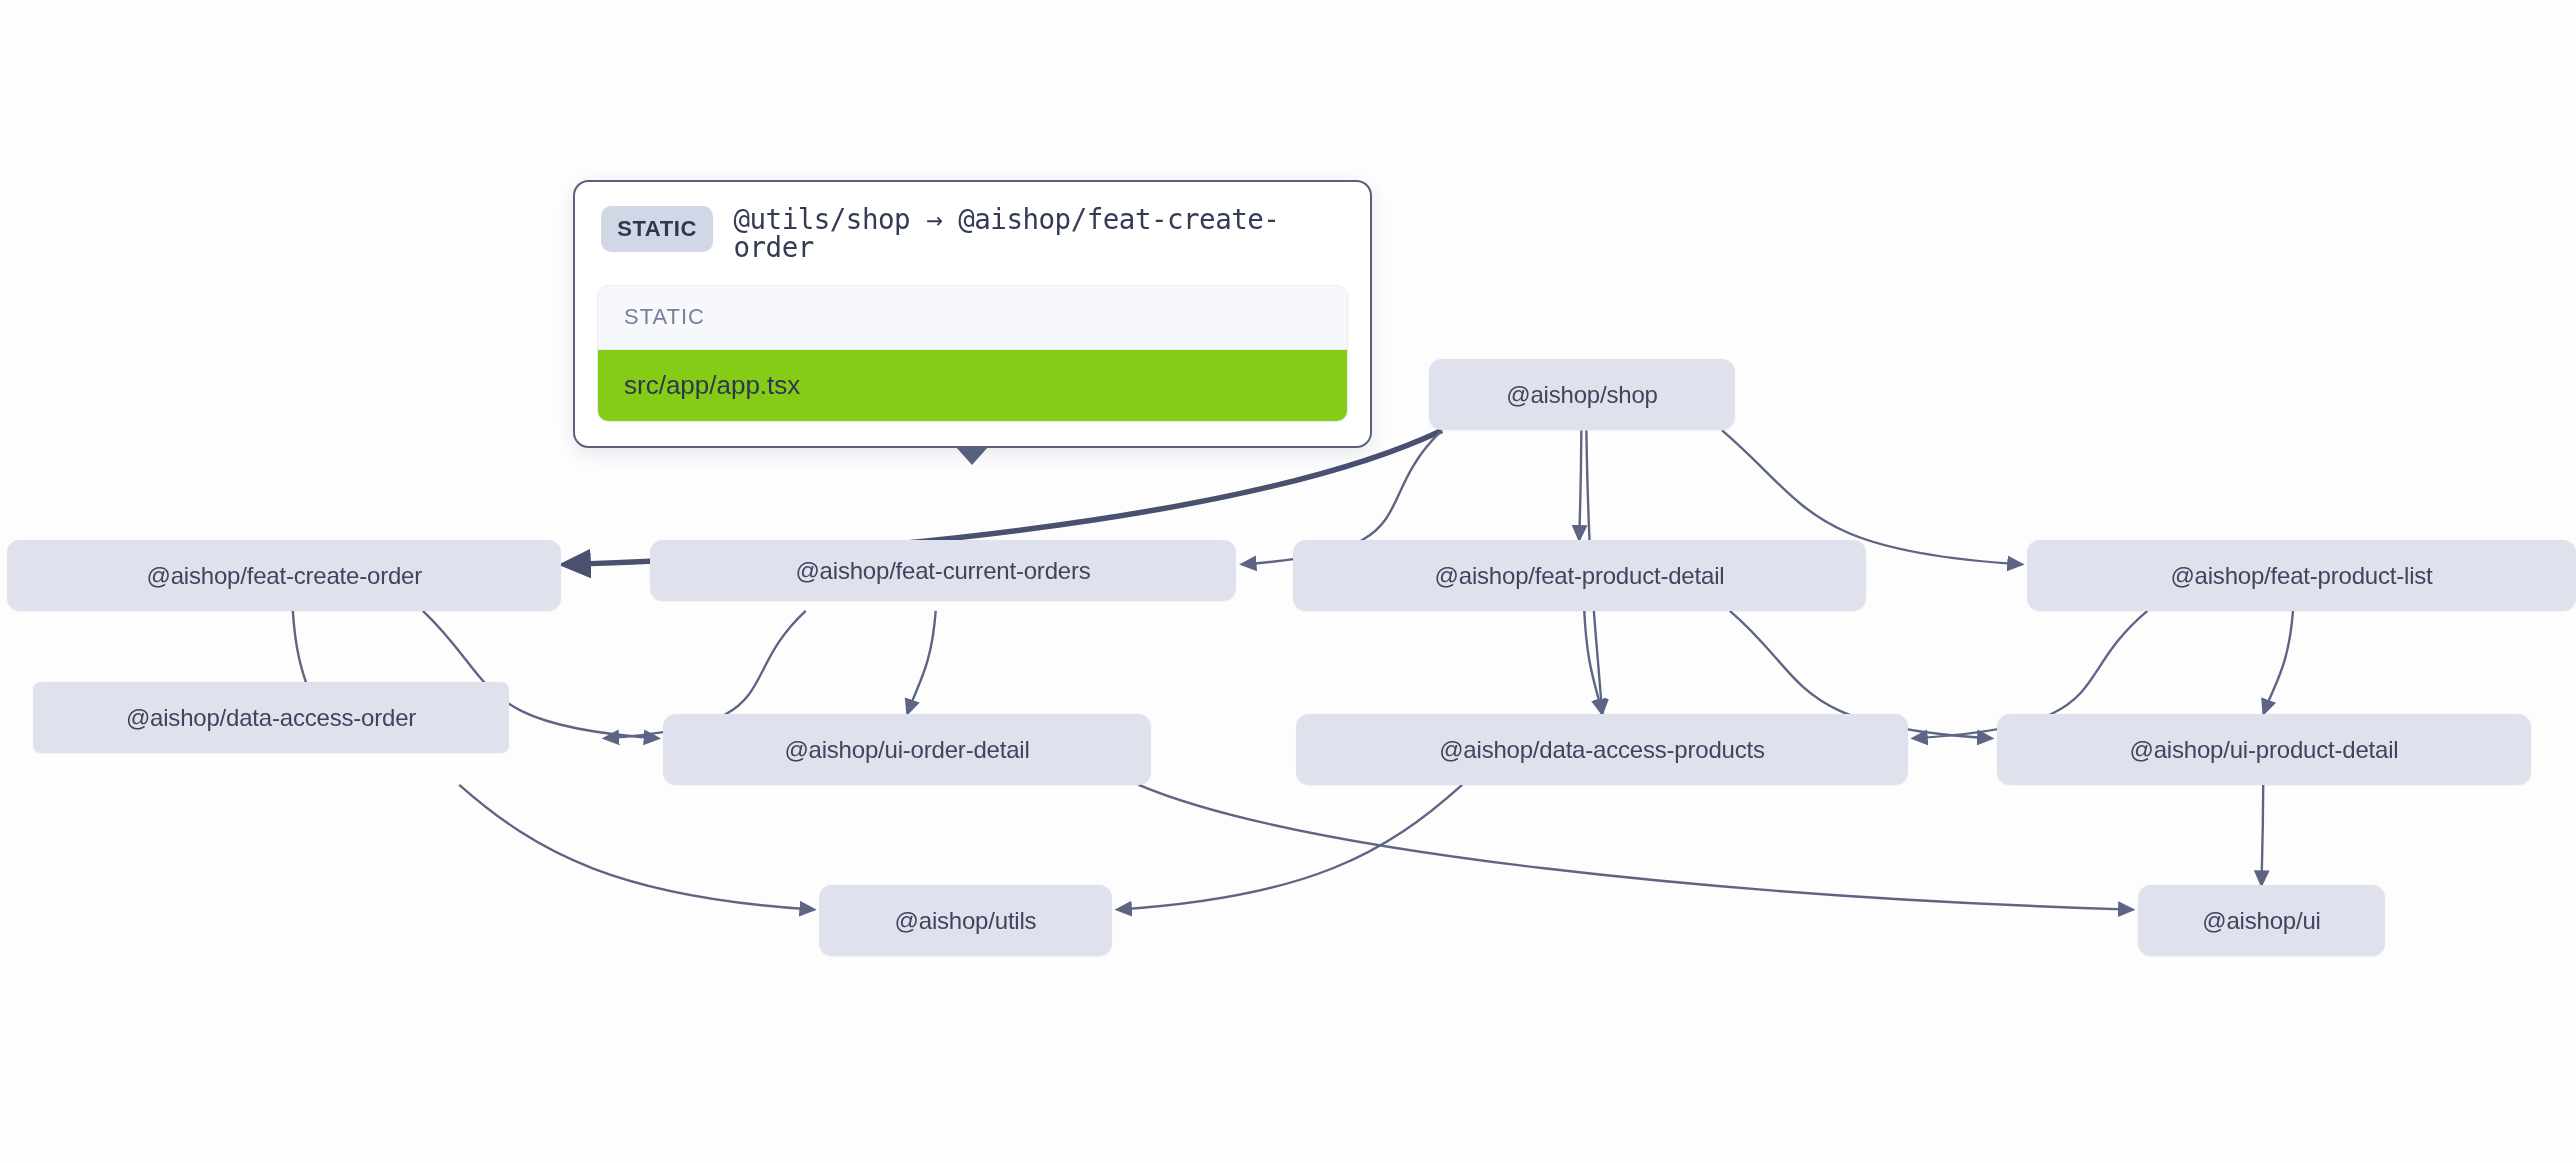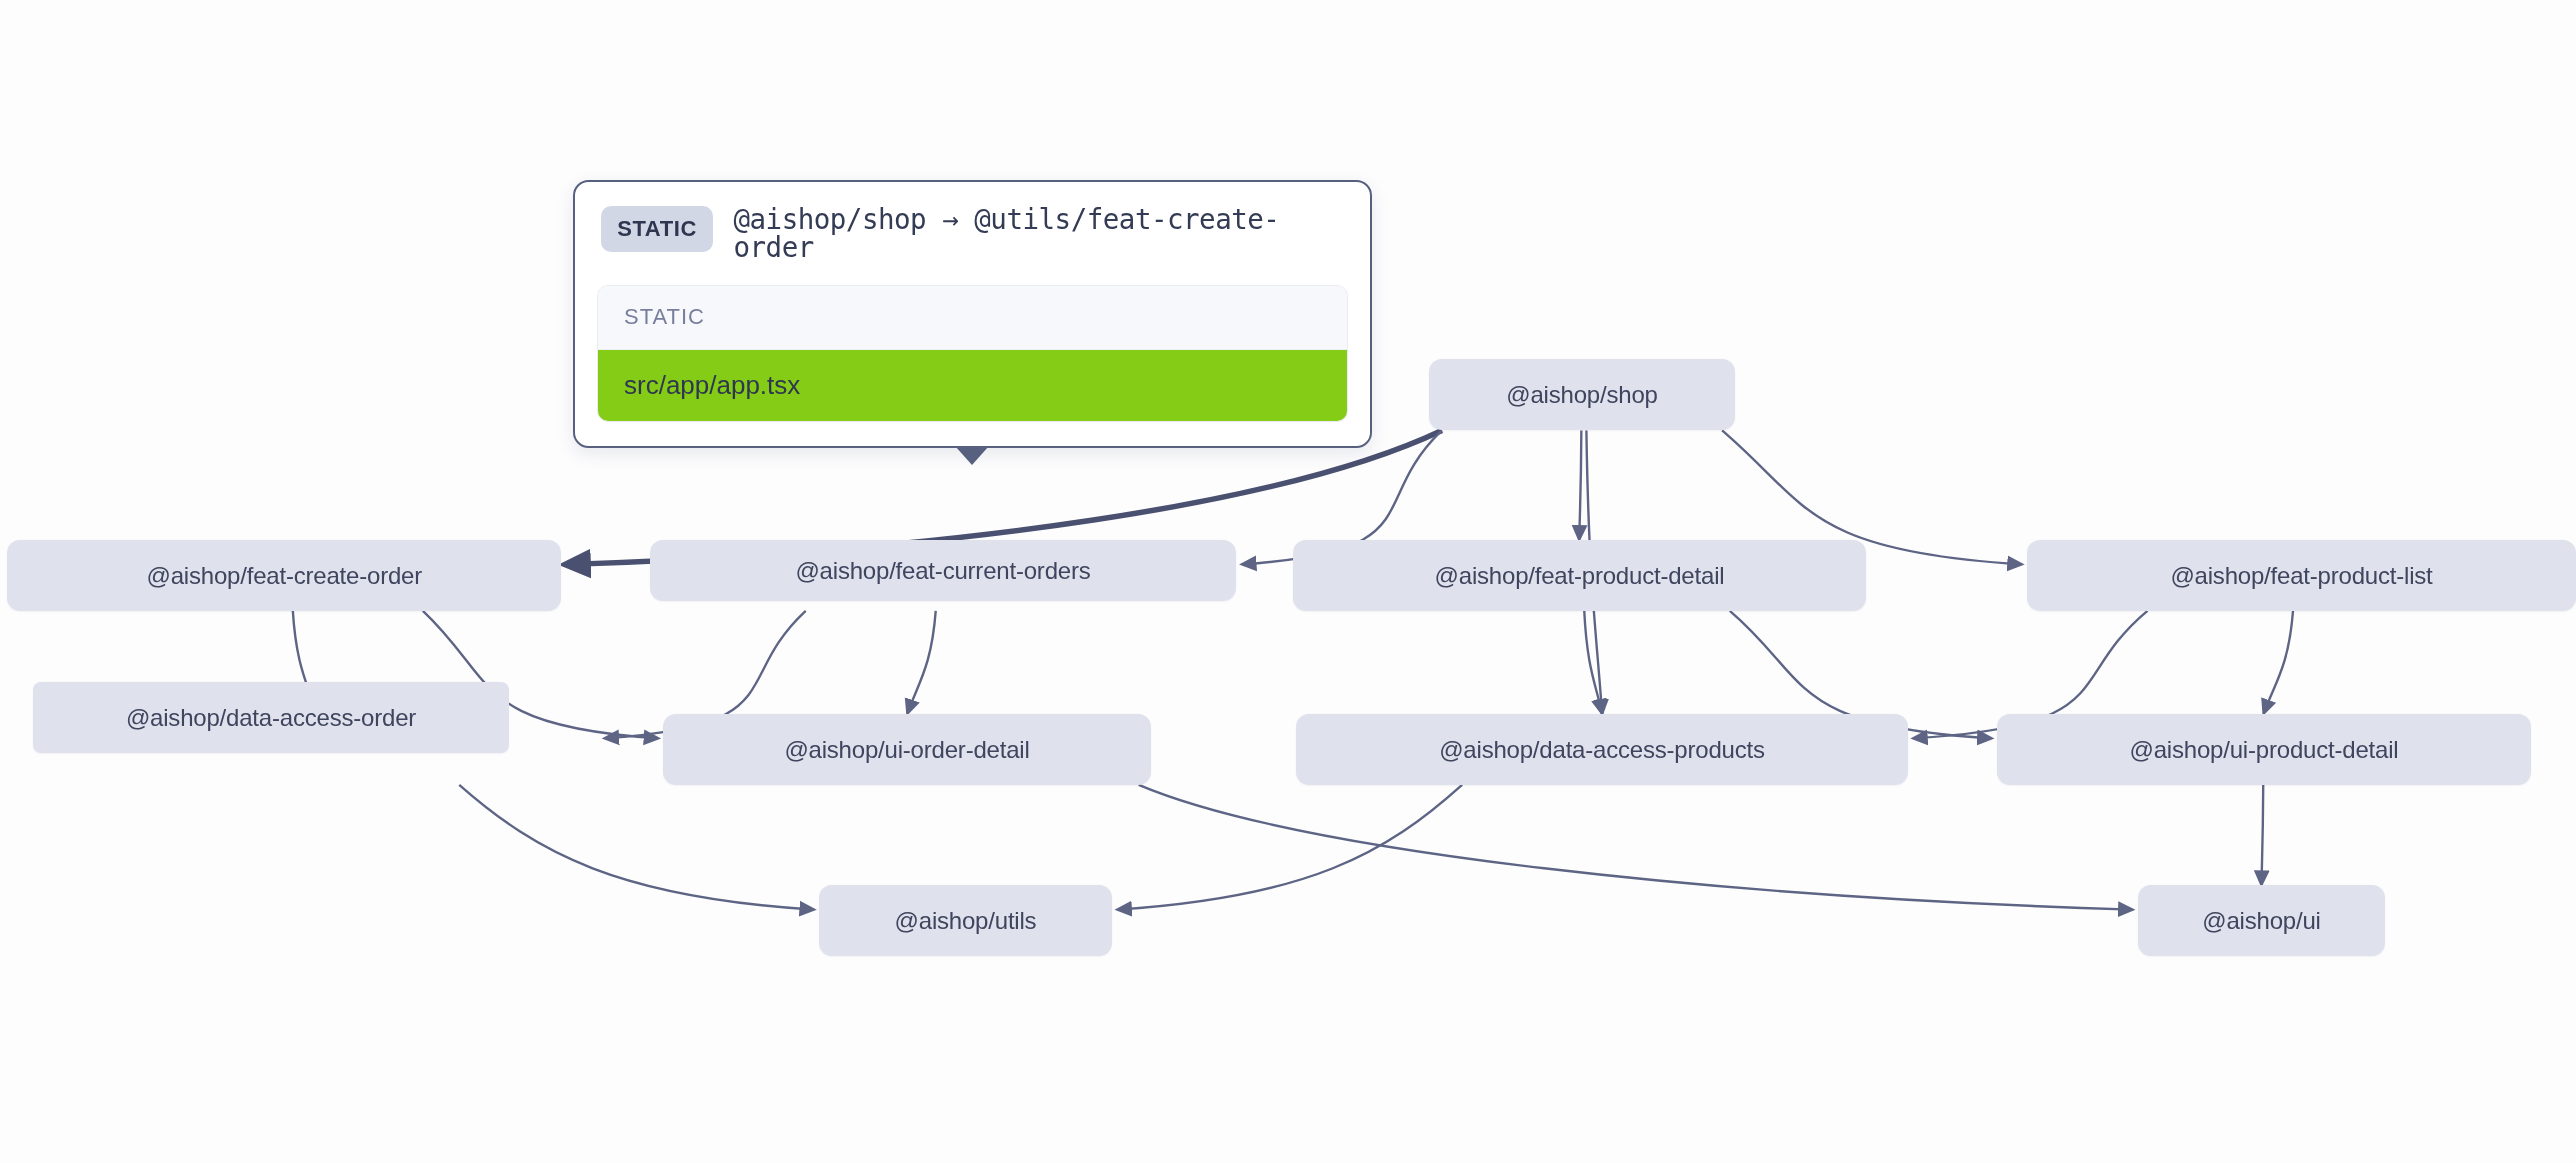--- a/index.html
+++ b/index.html
@@ -165,21 +165,21 @@
       <div class="node" style="left: 663px; top: 714px; width: 488px; height: 71px;">@aishop/ui-order-detail</div>
       <div class="node" style="left: 1296px; top: 714px; width: 612px; height: 71px;">@aishop/data-access-products</div>
       <div class="node" style="left: 1997px; top: 714px; width: 534px; height: 71px;">@aishop/ui-product-detail</div>
       <div class="node" style="left: 819px; top: 885px; width: 293px; height: 71px;">@aishop/utils</div>
       <div class="node" style="left: 2138px; top: 885px; width: 247px; height: 71px;">@aishop/ui</div>
     </div>
 
   <div id="tooltip">
     <div class="tt-head">
       <span class="tt-badge">STATIC</span>
-      <span class="tt-title">@aishop/shop → @utils/feat-create-order</span>
+      <span class="tt-title">@utils/shop → @aishop/feat-create-order</span>
     </div>
     <div class="tt-table">
       <div class="tt-th">STATIC</div>
       <div id="files-rows">
           <div class="tt-td">src/app/app.tsx</div>
         </div>
     </div>
     <div id="tooltip-pointer"></div>
   </div>
 

